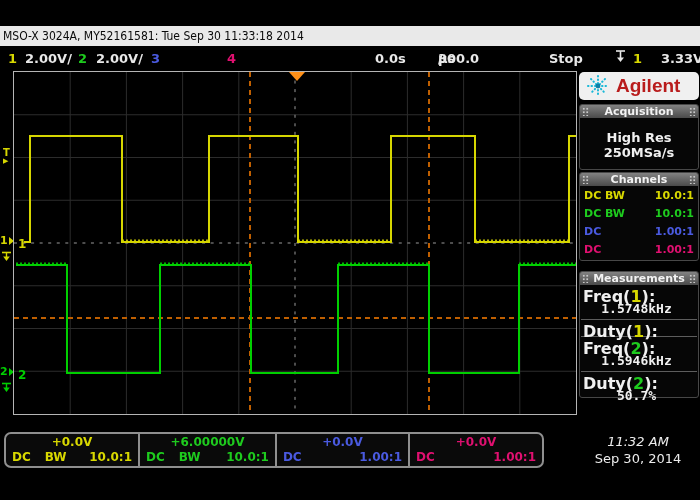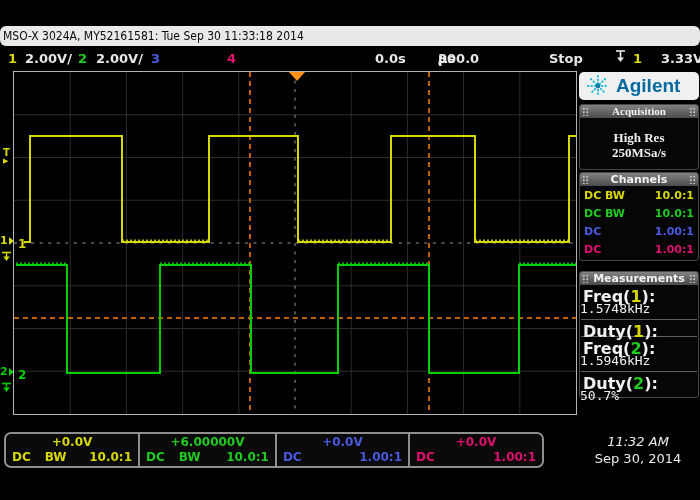--- a/index.html
+++ b/index.html
@@ -1,21 +1,21 @@
 <!DOCTYPE html>
 <html><head>
 <meta charset="utf-8">
 <style>
   html,body{margin:0;padding:0;background:#000;}
   #stage{position:relative;width:700px;height:500px;background:#000;overflow:hidden;
          font-family:"DejaVu Sans","Liberation Sans",sans-serif;}
   
   .title-strip{position:absolute;left:0;top:26px;width:700px;height:20px;background:#e9e9e9;
                color:#0a0a0a;font-size:12px;line-height:20px;padding-left:3px;box-sizing:border-box;
-               font-stretch:condensed;border-radius:6px;}
+               font-stretch:condensed;}
   
   .status-bar{position:absolute;left:0;top:46px;width:700px;height:25px;background:#000;}
   .status-bar span{position:absolute;top:0;height:25px;line-height:25px;font-size:13px;font-weight:bold;color:#e8e8e8;white-space:nowrap;}
   .c1{color:#d8d800!important}.c2{color:#1ecb1e!important}.c3{color:#4a5ae0!important}.c4{color:#e01070!important}
   .sb-ch1n{left:8px}.sb-ch1v{left:25px}.sb-ch2n{left:78px}.sb-ch2v{left:96px}
   .sb-ch3n{left:151px}.sb-ch4n{left:227px}
   .sb-delay{left:375px}.sb-tb{left:438px}.sb-stop{left:549px}
   .sb-trig-icon{left:615px;top:5px;height:auto;line-height:normal}
   .sb-trigsrc{left:633px}.sb-triglvl{left:661px}
   .unit-small{font-size:9px;}
@@ -36,35 +36,35 @@
   .chmark .row{display:flex;align-items:center;height:13px;}
   .chmark .digit{font-size:11px;font-weight:bold;line-height:13px;}
   .tri-right{width:0;height:0;border-left:5px solid;border-top:4px solid transparent;border-bottom:4px solid transparent;margin-left:1px;}
   .mk1{top:234px;color:#d6d600}.mk1 .tri-right{border-left-color:#d6d600}
   .mk2{top:365px;color:#00cf00}.mk2 .tri-right{border-left-color:#00cf00}
   .gnd{margin-left:1px}
   
   .sidebar{position:absolute;left:579px;top:71px;width:120px;}
   .brand{position:absolute;left:0;top:1px;width:120px;height:28px;background:#f0f0f0;border-radius:5px;
          display:flex;align-items:center;justify-content:flex-start;padding-left:8px;box-sizing:border-box;}
-  .brand .name{font-family:"Liberation Sans","DejaVu Sans",sans-serif;font-weight:bold;font-size:19px;color:#0369a1;margin-left:7px;letter-spacing:0px;}
+  .brand .name{font-family:"Liberation Sans","DejaVu Sans",sans-serif;font-weight:bold;font-size:19px;color:#b91c1c;margin-left:7px;letter-spacing:0px;}
   .panel{position:absolute;left:0;width:120px;background:#060606;border:1px solid #474747;border-radius:3px;box-sizing:border-box;}
   .panel-head{height:13px;background:linear-gradient(#828282,#4a4a4a);border-radius:2px 2px 0 0;
               color:#f2f2f2;font-size:11px;line-height:13px;text-align:center;font-weight:bold;position:relative;}
   .grip{position:absolute;top:2px;width:7px;height:9px;
         background-image:radial-gradient(circle,#c9c9c9 0.8px,transparent 1px);background-size:3.5px 3.5px;}
   .grip.l{left:2px}.grip.r{right:2px}
-  .p-acq{top:33px;height:66px;font-family:Liberation Serif, serif;}
+  .p-acq{top:33px;height:66px;}
   .acq-body{display:flex;flex-direction:column;align-items:center;padding-top:12px;}
   .acq-body div{color:#f0f0f0;font-size:13px;font-weight:bold;line-height:15px;}
   .p-ch{top:101px;height:89px;}
   .ch-row{display:flex;justify-content:space-between;align-items:center;height:18px;padding:0 4px;font-size:11px;font-weight:bold;}
   .p-meas{top:200px;height:127px;}
   .meas-item .lbl{color:#f0f0f0;font-size:16px;font-weight:bold;padding:2px 0 0 3px;height:14px;}
-  .meas-item .val{color:#f0f0f0;font-size:13px;font-weight:normal;text-align:left;padding:0 5px 2px 0;height:16px;
+  .meas-item .val{color:#f0f0f0;font-size:13px;font-weight:bold;text-align:center;padding:0 5px 2px 0;height:16px;
                   font-family:"DejaVu Sans Mono","Liberation Mono",monospace;}
   .meas-item .sep{height:1px;background:#5d5d5d;margin:0 1px;}
   
   .bottom-bar{position:absolute;left:4px;top:432px;width:540px;height:36px;background:#0a0a0a;
               border:2px solid #8f8f8f;border-radius:7px;box-sizing:border-box;display:flex;}
   .bb-cell{height:100%;box-sizing:border-box;display:flex;flex-direction:column;justify-content:space-between;padding:1px 0 2px 0;}
   .bb-cell + .bb-cell{border-left:2px solid #8f8f8f;}
   .bb-top{text-align:center;font-size:12px;font-weight:bold;line-height:14px;}
   .bb-bot{display:flex;font-size:12px;font-weight:bold;line-height:14px;align-items:flex-end;}
   .bb-dc{margin-left:6px}.bb-bw{margin-left:14px}.bb-probe{margin-left:auto;margin-right:6px}

